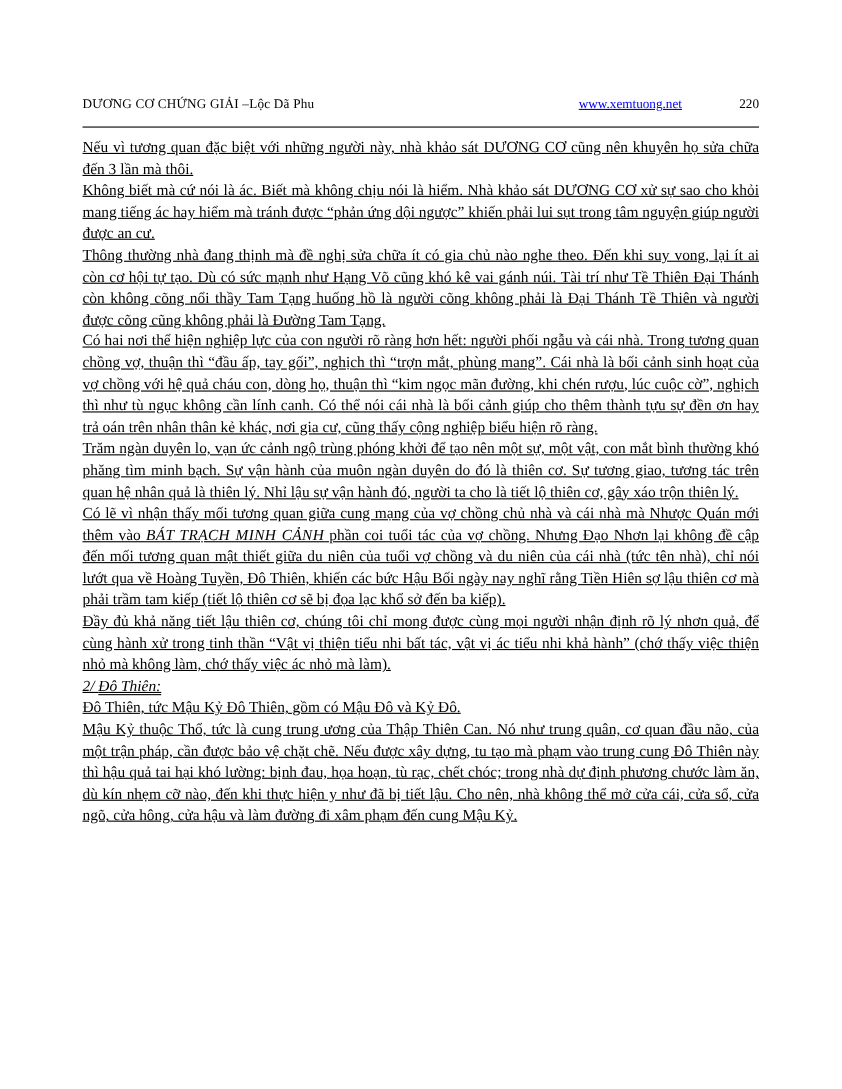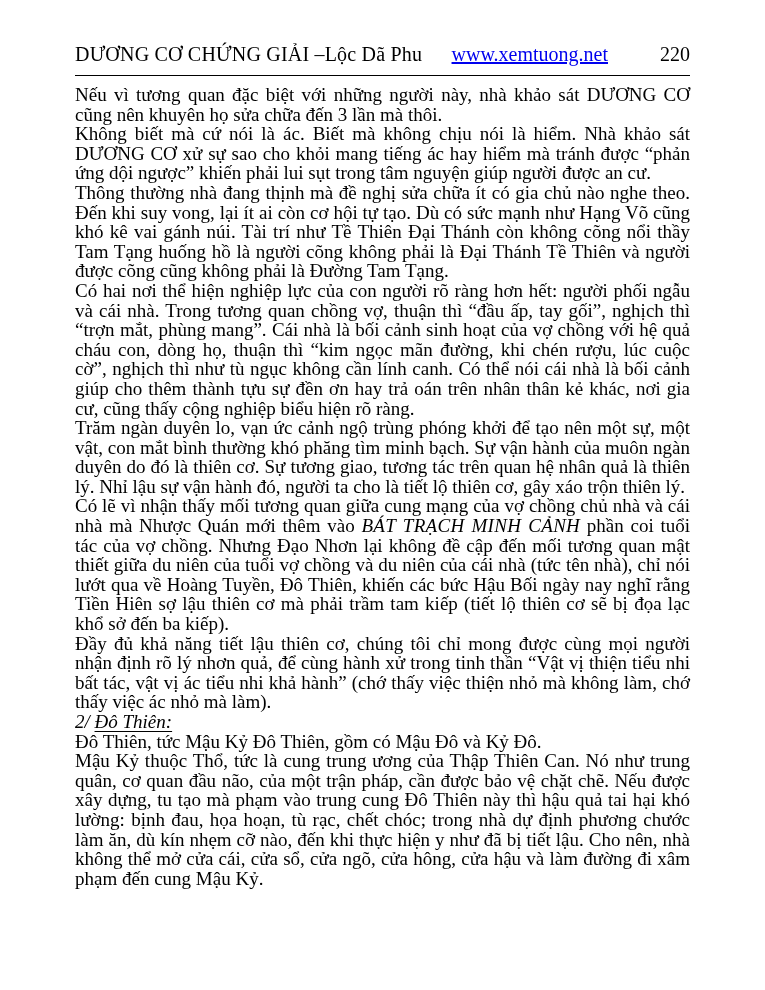--- a/index.html
+++ b/index.html
@@ -14,48 +14,50 @@
     overflow: hidden;
   }
   .inner {
     margin: 0 75px;
     width: 615px;
   }
   .header-row {
     display: flex;
     align-items: flex-end;
     padding-top: 45px;
-    font-size: 20px;
+    font-size: 12px;
     line-height: 18px;
   }
   .header-title {
     flex: 1;
     letter-spacing: 0.2px;
     white-space: nowrap;
   }
   .header-link {
     color: #0000ee;
     text-decoration: underline;
     cursor: pointer;
     white-space: nowrap;
+    margin-top: 40px;
   }
   .header-pagenum {
     margin-left: 52px;
     white-space: nowrap;
   }
   .header-rule {
     border: none;
     border-top: 1.6px solid #000000;
     margin-top: 12px;
     margin-bottom: 9px;
   }
   .doc-body {
-    font-size: 19px;
+    font-size: 14px;
     line-height: 19.6px;
     text-align: justify;
+    text-decoration: underline;
   }
   .doc-body p { margin: 0; }
   .doc-body .heading {
     text-align: left;
     font-style: italic;
   }
   .run-italic { font-style: italic; }
   .run-italic-underline {
     font-style: italic;
     text-decoration: underline;

